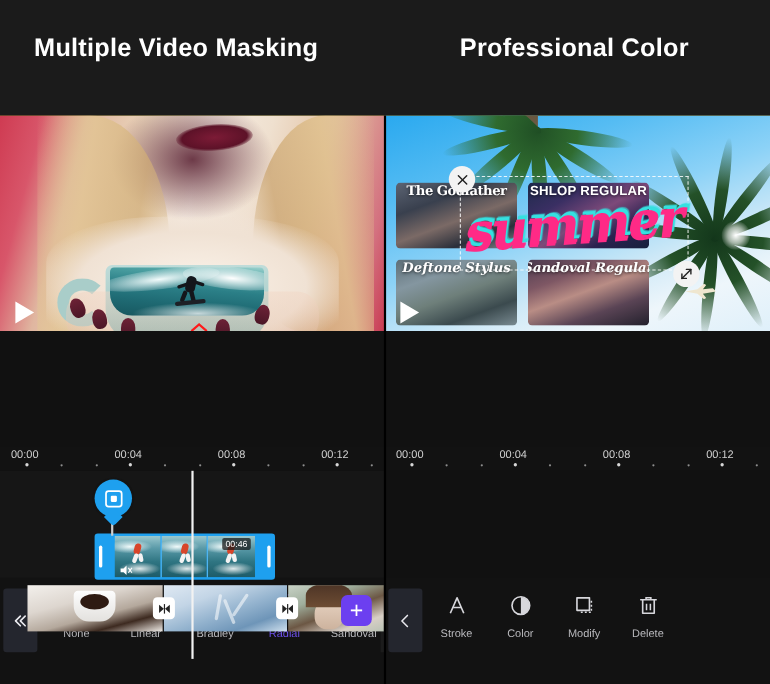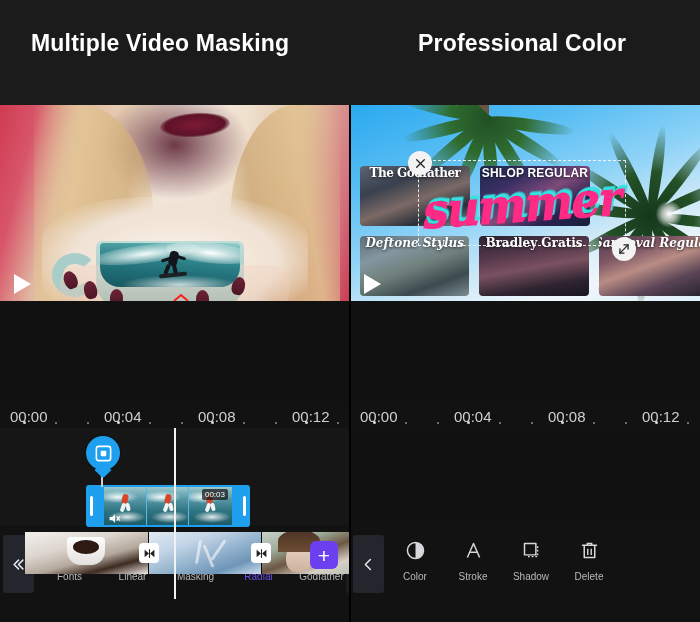--- a/index.html
+++ b/index.html
@@ -116,21 +116,21 @@
   .btn-x { position:absolute; left:58px; top:46px; width:24px; height:24px; border-radius:50%;
     background:#f3f3f3; display:flex; align-items:center; justify-content:center; z-index:14; }
   .btn-resize { position:absolute; left:262px; top:132px; width:24px; height:24px; border-radius:50%;
     background:#f3f3f3; display:flex; align-items:center; justify-content:center; z-index:14; }
 
   
   .play-btn { position:absolute; left:12px; top:168px; z-index:14; width:20px; height:22px; }
 
   
   .ruler { position:absolute; top:301px; left:0; width:350px; height:22px; background:#121212; }
-  .ruler .tlabel { position:absolute; top:2px; color:#cfcfcf; font-size:15px; }
+  .ruler .tlabel { position:absolute; top:2px; color:#cfcfcf; font-size:10px; }
   .ruler .tick  { position:absolute; top:16px; width:2px; height:2px; background:#8e8e8e; border-radius:50%; }
   .ruler .tickbig { position:absolute; top:15px; width:3px; height:3px; background:#d8d8d8; border-radius:50%; }
 
   
   .timeline { position:absolute; left:0; top:323px; width:350px; height:194px; background:#161616; }
   .clip-badge { position:absolute; left:86px; top:331px; width:34px; height:34px; border-radius:50%;
     background:#1ea0ef; display:flex; align-items:center; justify-content:center; z-index:22;
     box-shadow: 0 0 0 2px #141414; }
   .clip-badge:after { content:""; position:absolute; bottom:-6px; left:50%; transform:translateX(-50%) rotate(45deg);
     width:12px; height:12px; background:#1ea0ef; border-radius:0 0 3px 0; z-index:-1; }
@@ -317,21 +317,21 @@
             <div class="w"></div>
             <div class="wf"></div>
             <div class="bf"></div>
           <div class="man">
               <i class="t"></i>
               <i class="l"></i>
               <i class="r"></i>
             </div>
           </div>
       </div>
-      <div class="dur-badge">00:03</div>
+      <div class="dur-badge">00:46</div>
       <svg class="mute-ic" width="13" height="13" viewBox="0 0 24 24">
         <polygon points="3,9 8,9 13,4 13,20 8,15 3,15" fill="#fff"></polygon>
         <line x1="16" y1="8" x2="22" y2="16" stroke="#fff" stroke-width="2"></line>
         <line x1="22" y1="8" x2="16" y2="16" stroke="#fff" stroke-width="2"></line>
       </svg>
     </div>
 
     <div class="track2">
       <div class="t2clip t2-a">
           <div class="mug"></div>
@@ -371,58 +371,58 @@
           <polyline points="19,5 12,12 19,19" fill="none" stroke="#e9e9ee" stroke-width="2.4" stroke-linecap="round" stroke-linejoin="round"></polyline>
         </svg>
       </div>
       <div class="tools">
         <div class="tool">
           <div class="ic">
             <svg width="22" height="22" viewBox="0 0 24 24">
                 <rect x="2" y="2" width="20" height="20" rx="4" fill="#2e2e33"></rect>
               </svg>
           </div>
-          <div class="nm">Fonts</div>
+          <div class="nm">None</div>
         </div>
         <div class="tool">
           <div class="ic">
             <svg width="22" height="22" viewBox="0 0 24 24">
               <rect x="2.5" y="4.5" width="19" height="15" rx="2" fill="none" stroke="#d7d7dc" stroke-width="1.6"></rect>
               <line x1="2.5" y1="14" x2="21.5" y2="14" stroke="#d7d7dc" stroke-width="1.6"></line>
             </svg>
           </div>
           <div class="nm">Linear</div>
         </div>
         <div class="tool">
           <div class="ic">
             <svg width="22" height="22" viewBox="0 0 24 24">
               <rect x="2.5" y="4.5" width="19" height="15" rx="2" fill="none" stroke="#d7d7dc" stroke-width="1.6"></rect>
               <line x1="2.5" y1="9.5" x2="21.5" y2="9.5" stroke="#d7d7dc" stroke-width="1.6"></line>
               <line x1="2.5" y1="14.5" x2="21.5" y2="14.5" stroke="#d7d7dc" stroke-width="1.6"></line>
             </svg>
           </div>
-          <div class="nm">Masking</div>
+          <div class="nm">Bradley</div>
         </div>
         <div class="tool active">
           <div class="ic">
             <svg width="22" height="22" viewBox="0 0 24 24">
               <rect x="2" y="2" width="20" height="20" rx="4" fill="none" stroke="#6c4fe8" stroke-width="2"></rect>
               <circle cx="12" cy="12" r="5.2" fill="#5b4ad6" stroke="#8f7cf2" stroke-width="1.4"></circle>
             </svg>
           </div>
           <div class="nm">Radial</div>
         </div>
         <div class="tool">
           <div class="ic">
             <svg width="22" height="22" viewBox="0 0 24 24">
               <rect x="2.5" y="2.5" width="19" height="19" rx="3" fill="none" stroke="#d7d7dc" stroke-width="1.6"></rect>
               <rect x="7.5" y="7.5" width="9" height="9" rx="1.5" fill="#3a3a40" stroke="#d7d7dc" stroke-width="1.4"></rect>
             </svg>
           </div>
-          <div class="nm">Godfather</div>
+          <div class="nm">Sandoval</div>
         </div>
       </div>
       <div class="edge-card"></div>
     </div>
   </div>
 
   <div class="divider"></div>
 
   <div class="pane pane-right">
 
@@ -510,63 +510,59 @@
           <div class="bg bg3"></div>
           <div class="lbl f-shlop">SHLOP REGULAR</div>
         </div>
       </div>
       <div class="frow">
         <div class="fcard">
           <div class="bg bg4"></div>
           <div class="lbl f-deftone">Deftone Stylus</div>
         </div>
         <div class="fcard">
-          <div class="bg bg5"></div>
-          <div class="lbl f-bradley">Bradley Gratis</div>
-        </div>
-        <div class="fcard">
           <div class="bg bg6"></div>
           <div class="lbl f-sandoval">Sandoval Regular</div>
         </div>
       </div>
     </div>
 
     <div class="toolbar tb-right" style="left:0;">
       <div class="collapse">
         <svg width="15" height="17" viewBox="0 0 24 24">
           <polyline points="15,4 7,12 15,20" fill="none" stroke="#e9e9ee" stroke-width="2.3" stroke-linecap="round" stroke-linejoin="round"></polyline>
         </svg>
       </div>
       <div class="tools" style="left:36px;">
         <div class="tool" style="width:58px">
           <div class="ic">
             <svg width="21" height="21" viewBox="0 0 24 24">
+              <path d="M5 20 L12 4 L19 20" fill="none" stroke="#d7d7dc" stroke-width="1.7" stroke-linejoin="round"></path>
+              <line x1="8" y1="14" x2="16" y2="14" stroke="#d7d7dc" stroke-width="1.7"></line>
+            </svg>
+          </div>
+          <div class="nm">Stroke</div>
+        </div>
+        <div class="tool" style="width:58px">
+          <div class="ic">
+            <svg width="21" height="21" viewBox="0 0 24 24">
               <circle cx="12" cy="12" r="9.2" fill="none" stroke="#d7d7dc" stroke-width="1.7"></circle>
               <path d="M12 3 A9 9 0 0 1 12 21 Z" fill="#d7d7dc"></path>
             </svg>
           </div>
           <div class="nm">Color</div>
-        </div>
-        <div class="tool" style="width:58px">
-          <div class="ic">
-            <svg width="21" height="21" viewBox="0 0 24 24">
-              <path d="M5 20 L12 4 L19 20" fill="none" stroke="#d7d7dc" stroke-width="1.7" stroke-linejoin="round"></path>
-              <line x1="8" y1="14" x2="16" y2="14" stroke="#d7d7dc" stroke-width="1.7"></line>
-            </svg>
-          </div>
-          <div class="nm">Stroke</div>
         </div>
         <div class="tool" style="width:58px">
           <div class="ic">
             <svg width="21" height="21" viewBox="0 0 24 24">
               <path d="M4 4 h13 v13 h-13 Z" fill="none" stroke="#d7d7dc" stroke-width="1.7" stroke-linejoin="round"></path>
               <path d="M19 7 v12 h-12" fill="none" stroke="#d7d7dc" stroke-width="1.6" stroke-dasharray="2 2.2"></path>
             </svg>
           </div>
-          <div class="nm">Shadow</div>
+          <div class="nm">Modify</div>
         </div>
         <div class="tool" style="width:58px">
           <div class="ic">
             <svg width="21" height="21" viewBox="0 0 24 24">
               <path d="M4 6 h16" stroke="#d7d7dc" stroke-width="1.7" stroke-linecap="round"></path>
               <path d="M6 6 v14 h12 V6" fill="none" stroke="#d7d7dc" stroke-width="1.7" stroke-linejoin="round"></path>
               <line x1="10" y1="10" x2="10" y2="17" stroke="#d7d7dc" stroke-width="1.6"></line>
               <line x1="14" y1="10" x2="14" y2="17" stroke="#d7d7dc" stroke-width="1.6"></line>
               <path d="M9.5 6 V4 h5 V6" fill="none" stroke="#d7d7dc" stroke-width="1.6"></path>
             </svg>

